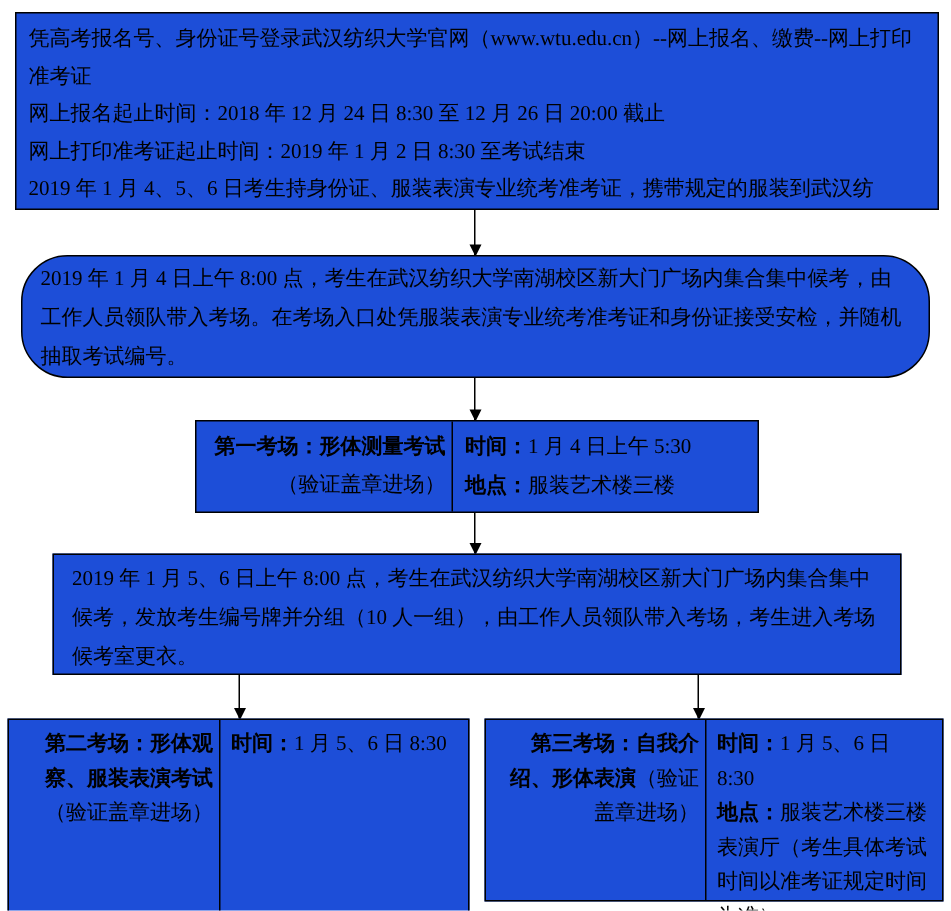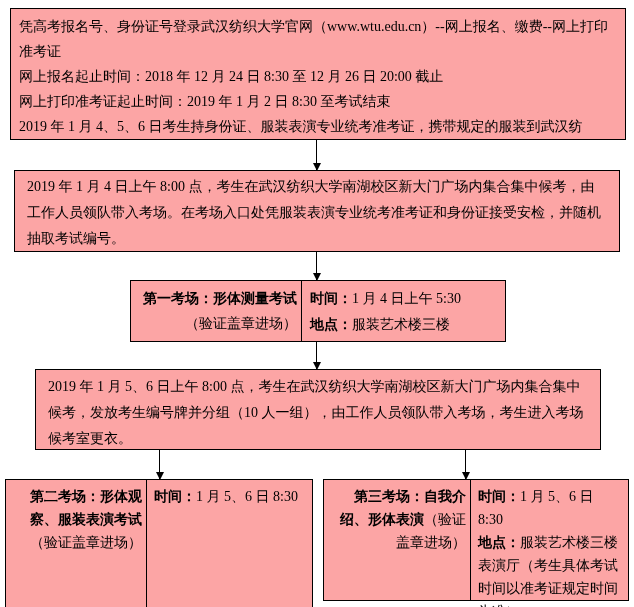--- a/index.html
+++ b/index.html
@@ -9,21 +9,21 @@
     width: 634px;
     height: 607px;
     background: #ffffff;
     color: #000000;
     font-family: "Liberation Serif", "DejaVu Serif", serif;
     font-size: 14px;
   }
   .box {
     position: absolute;
     border: 1px solid #000000;
-    background: #fca5a5;
+    background: #1d4ed8;
   }
   .box p { margin: 0; }
   .split { display: flex; padding: 0; }
   .cell { height: 100%; }
   .cell-l { border-right: 1px solid #000000; text-align: right; }
   .cell-r { flex: 1; }
   b { font-weight: bold; }
 
   .v-arrow { position: absolute; width: 0; border-left: 1px solid #000000; }
   .v-arrow::after {
@@ -31,21 +31,21 @@
     position: absolute;
     left: -4.5px;
     bottom: -1px;
     width: 0; height: 0;
     border-left: 4px solid transparent;
     border-right: 4px solid transparent;
     border-top: 8px solid #000000;
   }
 
   #b1 { left: 10px;  top: 8px;   width: 616px; height: 132px; padding: 5px 8px;  line-height: 25px; }
-  #b2 { left: 14px;  top: 170px; width: 606px; height: 82px;  padding: 3px 12px; line-height: 26px; }
+  #b2 { left: 14px;  top: 170px; width: 606px; height: 82px;  padding: 3px 12px; line-height: 26px; border-radius: 31px; }
   #b3 { left: 130px; top: 280px; width: 376px; height: 62px; }
   #b3 .cell-l { width: 171px; padding: 5px 4px; line-height: 25px; }
   #b3 .cell-r { padding: 5px 8px; line-height: 26px; }
   #b4 { left: 35px;  top: 369px; width: 566px; height: 81px;  padding: 4px 12px; line-height: 26px; }
   #b5 { left: 5px;   top: 479px; width: 308px; height: 132px; }
   #b5 .cell-l { width: 141px; padding: 5px 4px; line-height: 23px; }
   #b5 .cell-r { padding: 5px 7px; line-height: 23px; }
   #b6 { left: 323px; top: 479px; width: 306px; height: 122px; }
   #b6 .cell-l { width: 147px; padding: 5px 4px; line-height: 23px; }
   #b6 .cell-r { padding: 5px 7px; line-height: 23px; }

